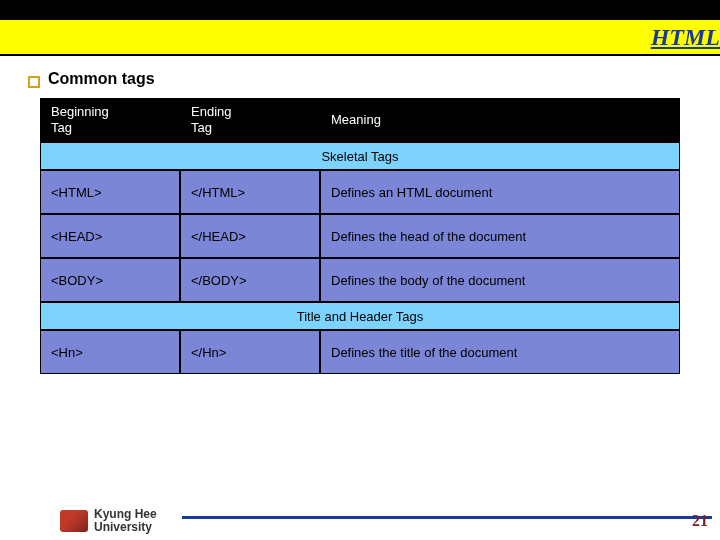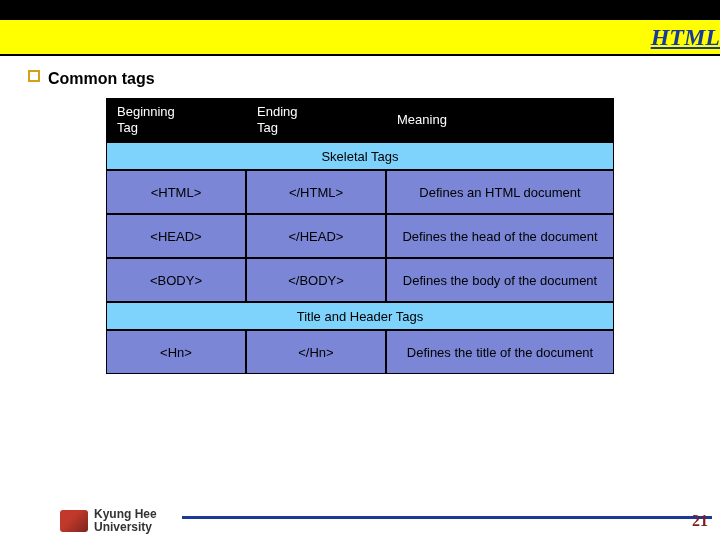--- a/index.html
+++ b/index.html
@@ -31,38 +31,38 @@
     font-size: 24px;
     text-decoration: underline;
     font-style: italic;
     font-family: "Times New Roman", serif;
   }
   .content {
     padding: 14px 28px 0 28px;
   }
   .bullet-row {
     display: flex;
-    align-items: flex-start;
+    align-items: flex-end;
     gap: 8px;
     margin-bottom: 10px;
   }
   .bullet-box {
     width: 12px;
     height: 12px;
     border: 2px solid #d4a017;
     background: transparent;
   }
   .bullet-label {
     font-size: 16px;
     font-weight: bold;
     color: #000;
   }
   .tags-table {
     margin: 8px auto;
-    width: 508px;
+    width: 640px;
     border-collapse: separate;
     border-spacing: 0;
   }
   .tags-table th, .tags-table td {
     border: 1px solid #000;
     padding: 0 10px;
     font-size: 13px;
     text-align: left;
     vertical-align: middle;
   }
@@ -78,21 +78,20 @@
   .section-row td {
     background: #7dd3fc;
     text-align: center;
     font-size: 13px;
     height: 28px;
   }
   .data-row td {
     background: #7b86d6;
     color: #000;
     height: 44px;
-    text-align: center;
   }
   .col-begin { width: 140px; }
   .col-end { width: 140px; }
   .col-mean { width: auto; }
   .footer {
     position: absolute;
     bottom: 6px;
     left: 0;
     width: 100%;
     padding: 0 20px;

